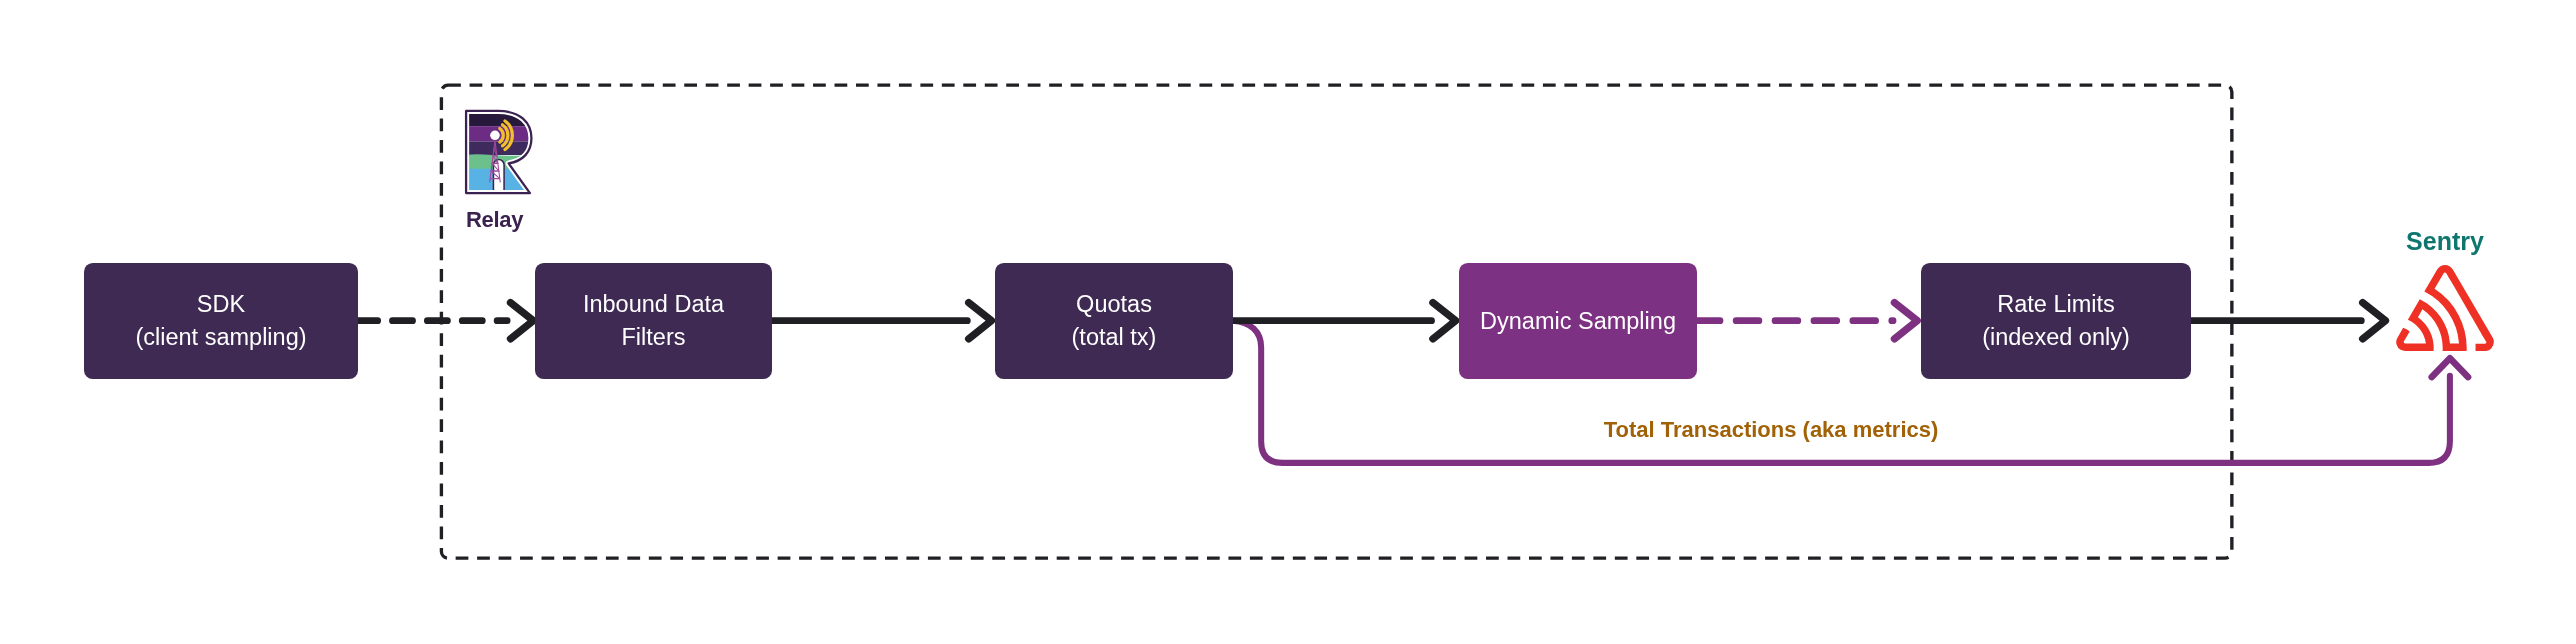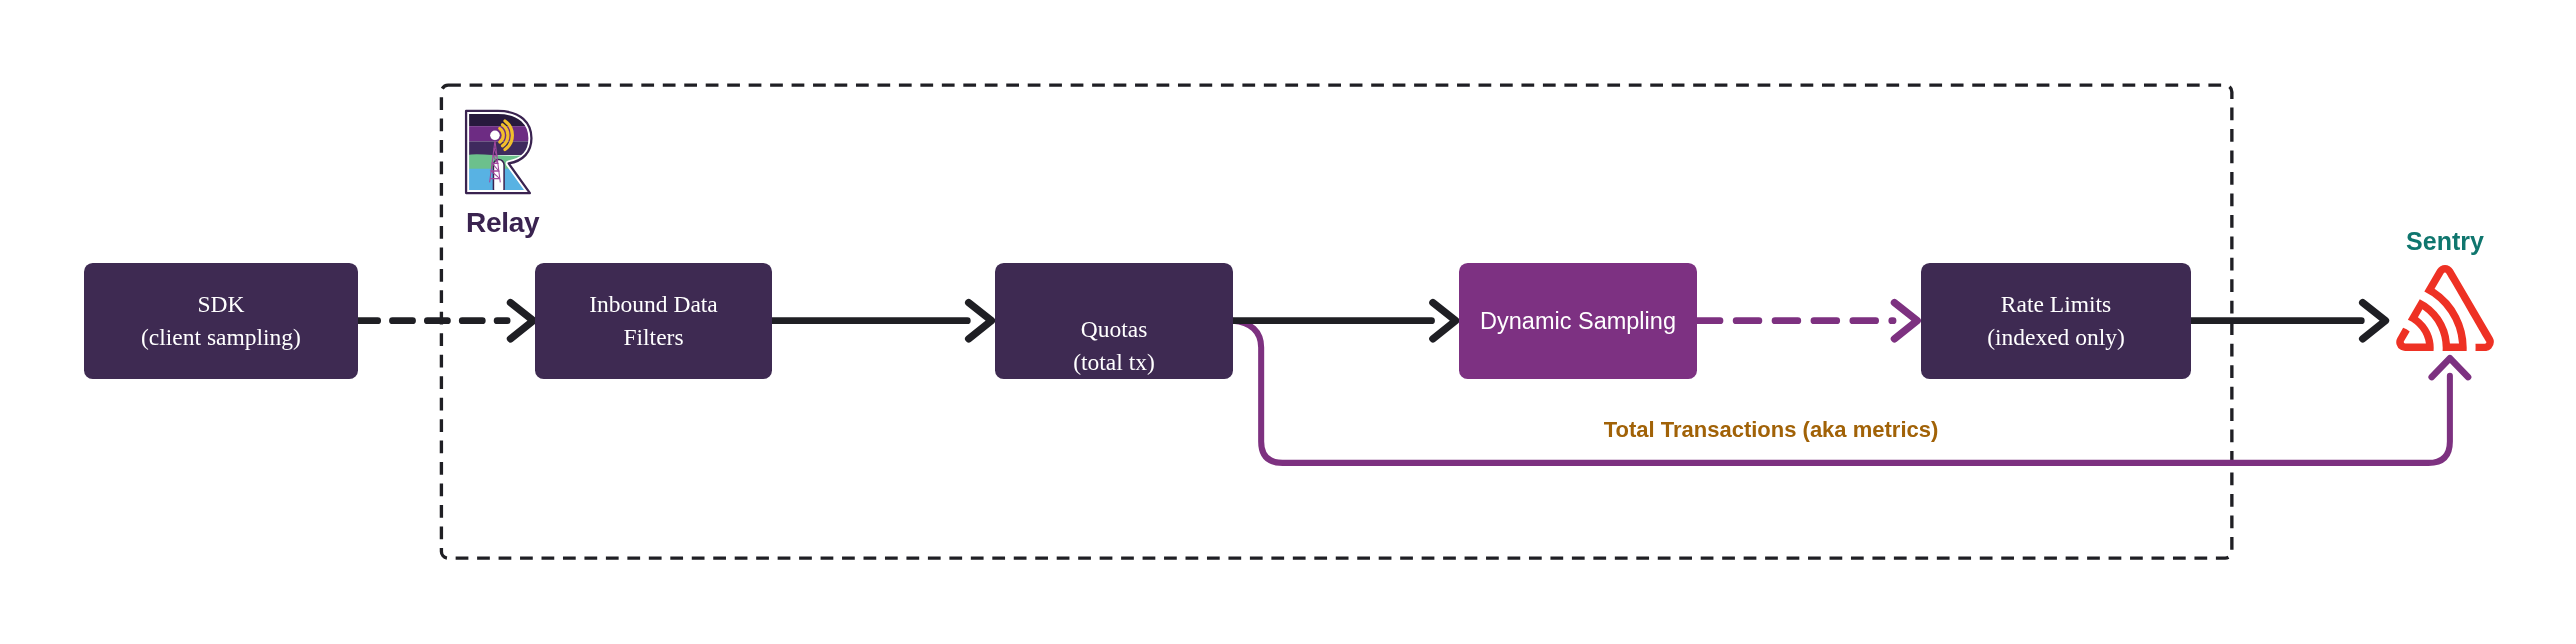--- a/index.html
+++ b/index.html
@@ -13,32 +13,32 @@
   .layer{position:absolute;left:0;top:0;width:2576px;height:644px;}
   
   .node{
     position:absolute;top:263px;height:116px;
     border-radius:8.7px;
     color:#ffffff;
     display:flex;flex-direction:column;justify-content:center;align-items:center;
     font-size:23.5px;line-height:33px;font-weight:500;text-align:center;
   }
   .node span{display:block;}
-  .node-dark{background:#3e2a52;font-family:Liberation Serif, serif;}
+  .node-dark{background:#3e2a52;}
   .node-accent{background:#7d3182;}
   .node-sdk{left:84px;width:274px;}
   .node-inbound{left:535px;width:237px;}
-  .node-quotas{left:995px;width:238px;justify-content:flex-end;}
+  .node-quotas{left:995px;width:238px;}
   .node-dynamic{left:1459px;width:238px;}
   .node-rate{left:1921px;width:270px;}
   
   .relay-logo{position:absolute;left:460px;top:106px;width:76px;height:92px;}
   .relay-label{
     position:absolute;left:466px;top:207px;
-    font-size:28px;font-weight:700;color:#3a2350;letter-spacing:-0.3px;
+    font-size:22px;font-weight:700;color:#3a2350;letter-spacing:-0.3px;
   }
   
   .sentry-logo{position:absolute;left:2396px;top:265px;width:98px;height:86px;}
   .sentry-label{
     position:absolute;left:2445px;top:227px;transform:translateX(-50%);
     font-size:25px;font-weight:700;color:#0f766e;
   }
   
   .metrics-label{
     position:absolute;left:1771px;top:417px;transform:translateX(-50%);

